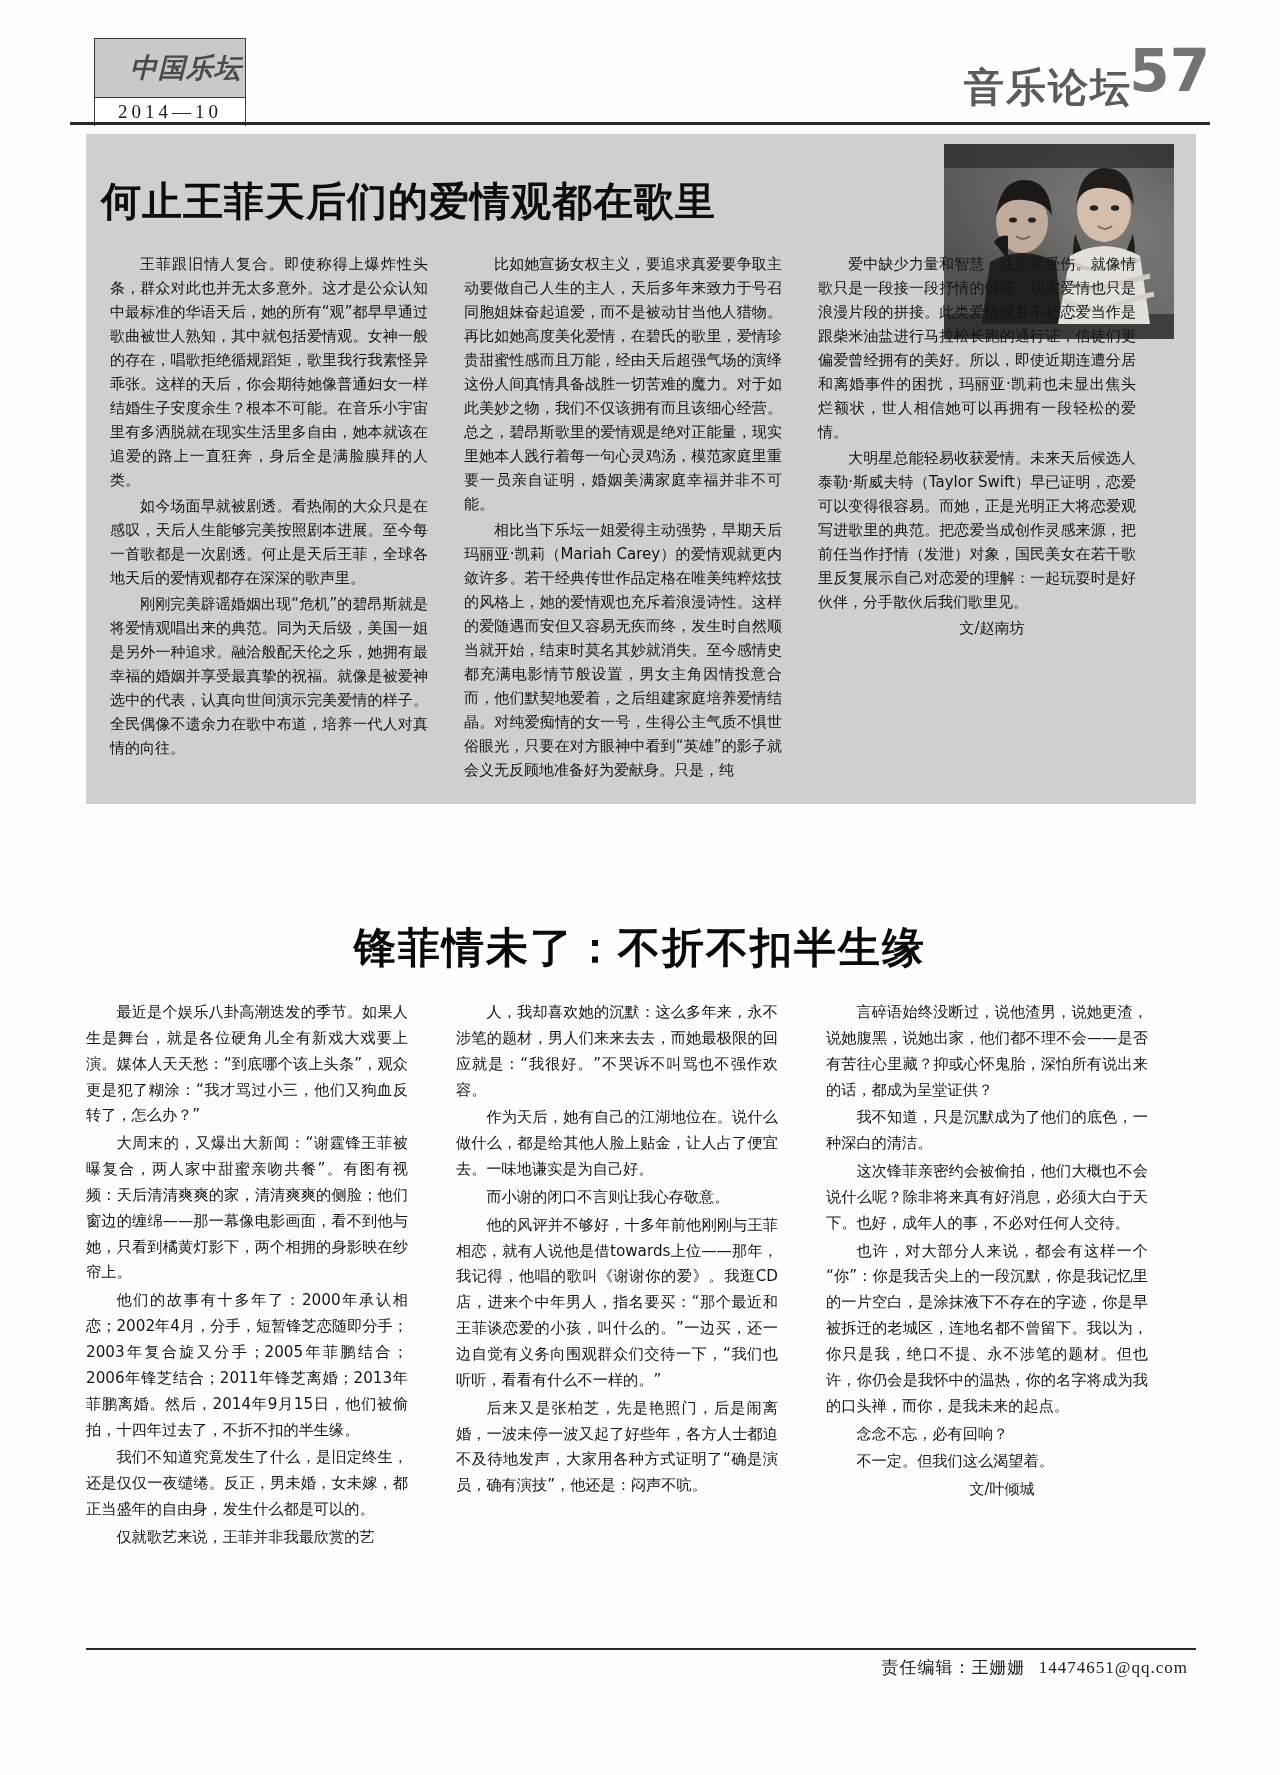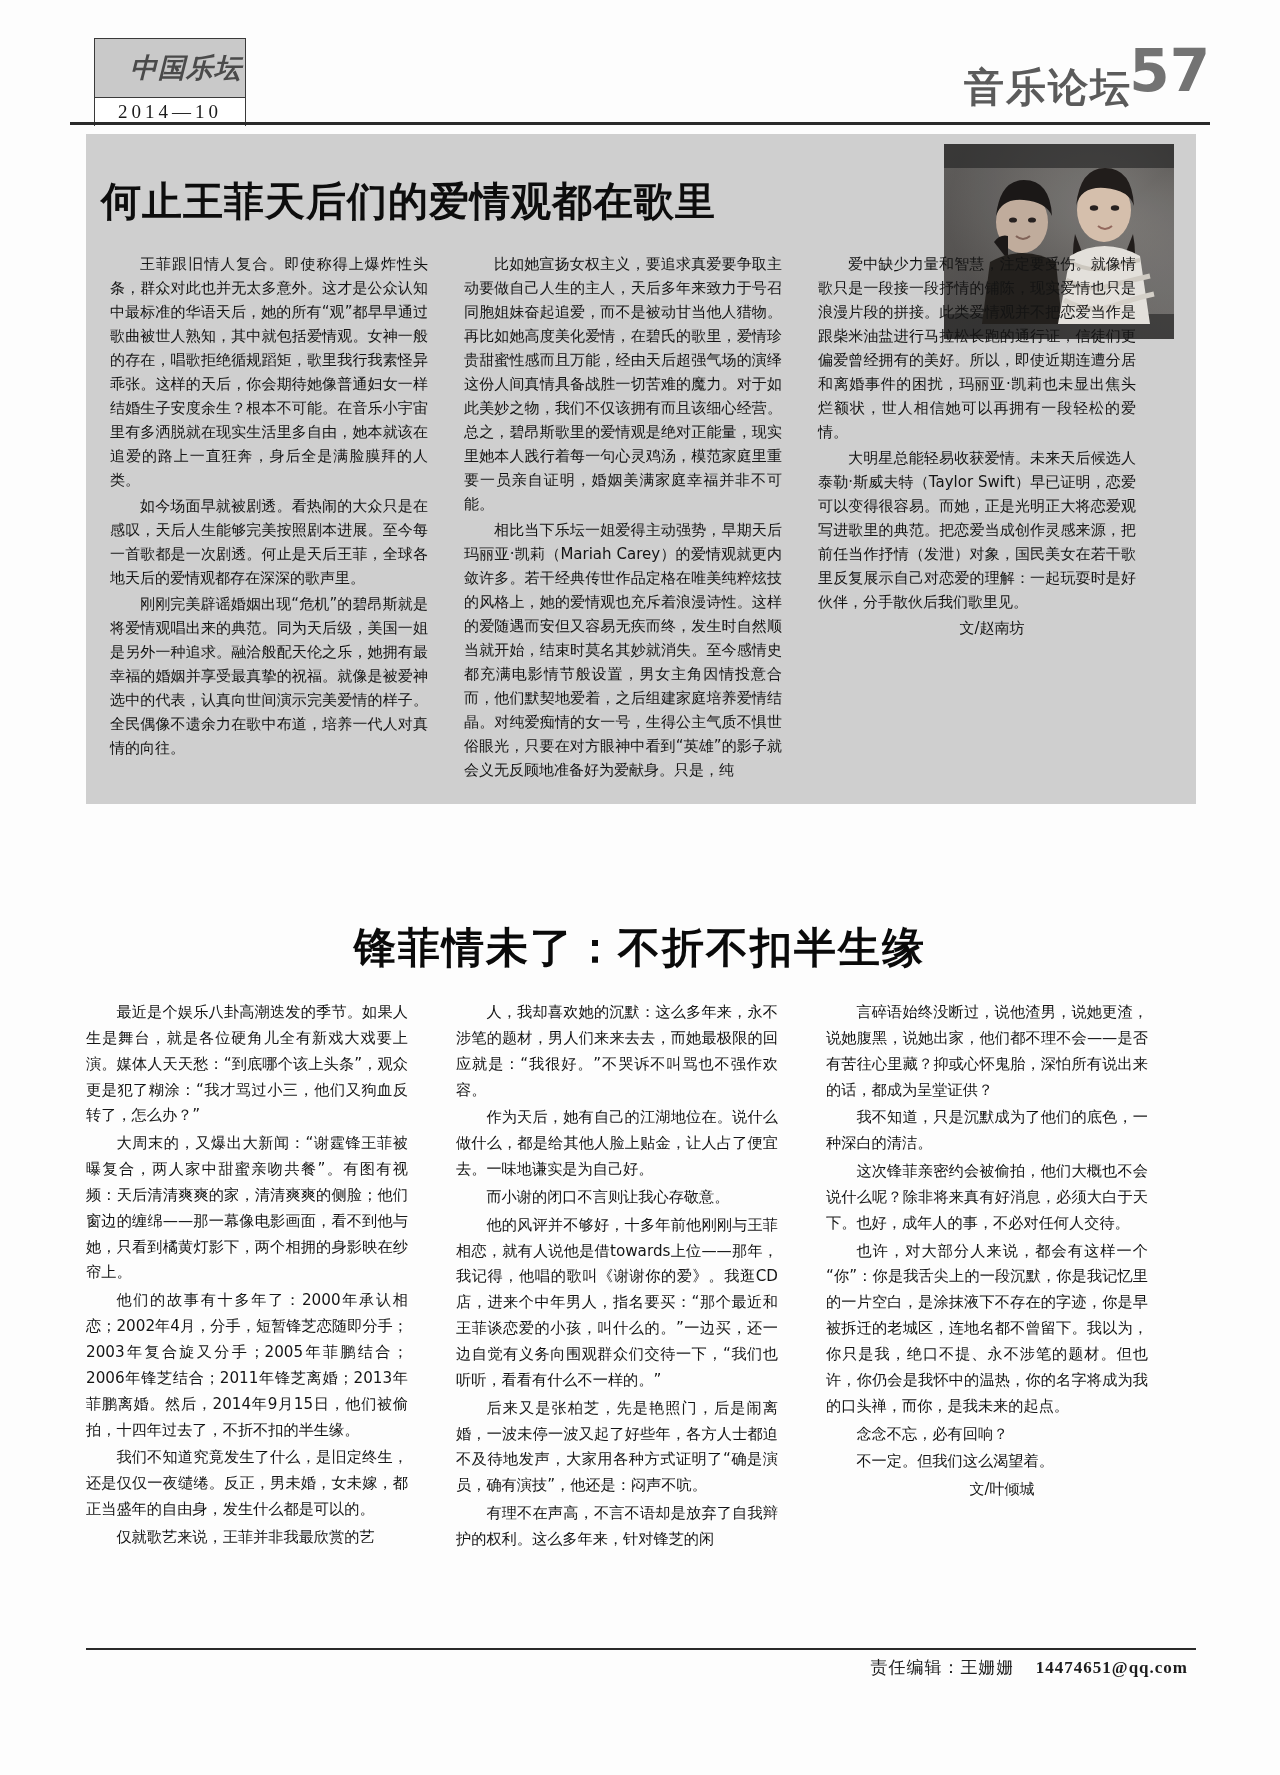--- a/index.html
+++ b/index.html
@@ -108,21 +108,21 @@
   .c2 p{margin:0 0 2px 0;text-indent:2em;}
   
   .rule-bot{
     position:absolute;left:86px;top:1648px;width:1110px;height:2px;background:#2a2a2a;
   }
   .footer{
     position:absolute;right:92px;top:1656px;
     font-family:"Liberation Serif","DejaVu Serif",serif;
     font-size:17px;color:#1c1c1c;letter-spacing:1px;
   }
-  .footer .mail{font-family:"Liberation Serif","DejaVu Serif",serif;margin-left:16px;font-weight:bold;}
+  .footer .mail{font-family:"Liberation Serif","DejaVu Serif",serif;margin-left:8px;}
 </style>
 </head>
 <body>
 
 <div class="page">
 
   <div class="masthead">
     <div class="logo-box">
       <div class="logo-top">中国乐坛</div>
       <div class="logo-bot">2014—10</div>
@@ -206,21 +206,20 @@
       <p>他们的故事有十多年了：2000年承认相恋；2002年4月，分手，短暂锋芝恋随即分手；2003年复合旋又分手；2005年菲鹏结合；2006年锋芝结合；2011年锋芝离婚；2013年菲鹏离婚。然后，2014年9月15日，他们被偷拍，十四年过去了，不折不扣的半生缘。</p>
       <p>我们不知道究竟发生了什么，是旧定终生，还是仅仅一夜缱绻。反正，男未婚，女未嫁，都正当盛年的自由身，发生什么都是可以的。</p>
       <p>仅就歌艺来说，王菲并非我最欣赏的艺</p>
     </div>
     <div class="c2">
       <p>人，我却喜欢她的沉默：这么多年来，永不涉笔的题材，男人们来来去去，而她最极限的回应就是：“我很好。”不哭诉不叫骂也不强作欢容。</p>
       <p>作为天后，她有自己的江湖地位在。说什么做什么，都是给其他人脸上贴金，让人占了便宜去。一味地谦实是为自己好。</p>
       <p>而小谢的闭口不言则让我心存敬意。</p>
       <p>他的风评并不够好，十多年前他刚刚与王菲相恋，就有人说他是借towards上位——那年，我记得，他唱的歌叫《谢谢你的爱》。我逛CD店，进来个中年男人，指名要买：“那个最近和王菲谈恋爱的小孩，叫什么的。”一边买，还一边自觉有义务向围观群众们交待一下，“我们也听听，看看有什么不一样的。”</p>
       <p>后来又是张柏芝，先是艳照门，后是闹离婚，一波未停一波又起了好些年，各方人士都迫不及待地发声，大家用各种方式证明了“确是演员，确有演技”，他还是：闷声不吭。</p>
-      <p>有理不在声高，不言不语却是放弃了自我辩护的权利。这么多年来，针对锋芝的闲</p>
     </div>
     <div class="c2 last">
       <p>言碎语始终没断过，说他渣男，说她更渣，说她腹黑，说她出家，他们都不理不会——是否有苦往心里藏？抑或心怀鬼胎，深怕所有说出来的话，都成为呈堂证供？</p>
       <p>我不知道，只是沉默成为了他们的底色，一种深白的清洁。</p>
       <p>这次锋菲亲密约会被偷拍，他们大概也不会说什么呢？除非将来真有好消息，必须大白于天下。也好，成年人的事，不必对任何人交待。</p>
       <p>也许，对大部分人来说，都会有这样一个“你”：你是我舌尖上的一段沉默，你是我记忆里的一片空白，是涂抹液下不存在的字迹，你是早被拆迁的老城区，连地名都不曾留下。我以为，你只是我，绝口不提、永不涉笔的题材。但也许，你仍会是我怀中的温热，你的名字将成为我的口头禅，而你，是我未来的起点。</p>
       <p>念念不忘，必有回响？</p>
       <p>不一定。但我们这么渴望着。</p>
       <p class="byline">文/叶倾城</p>
     </div>

